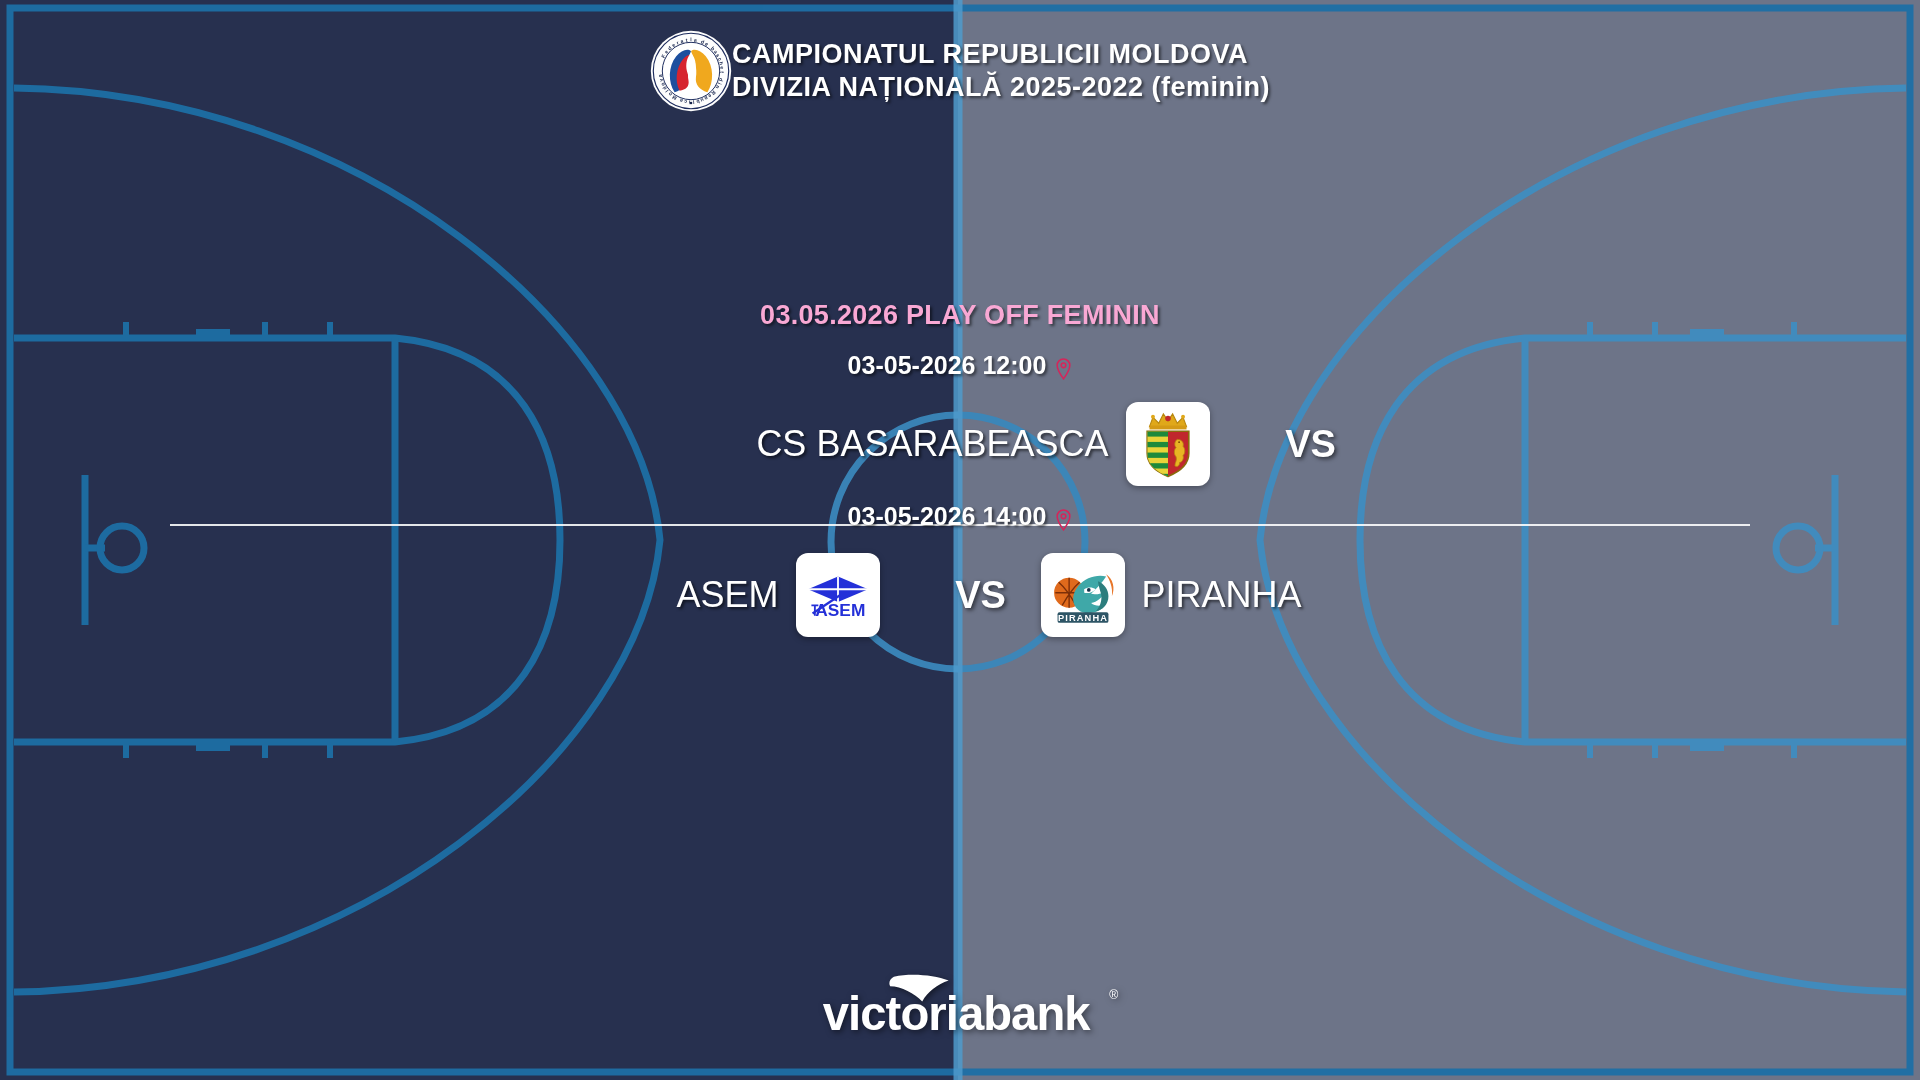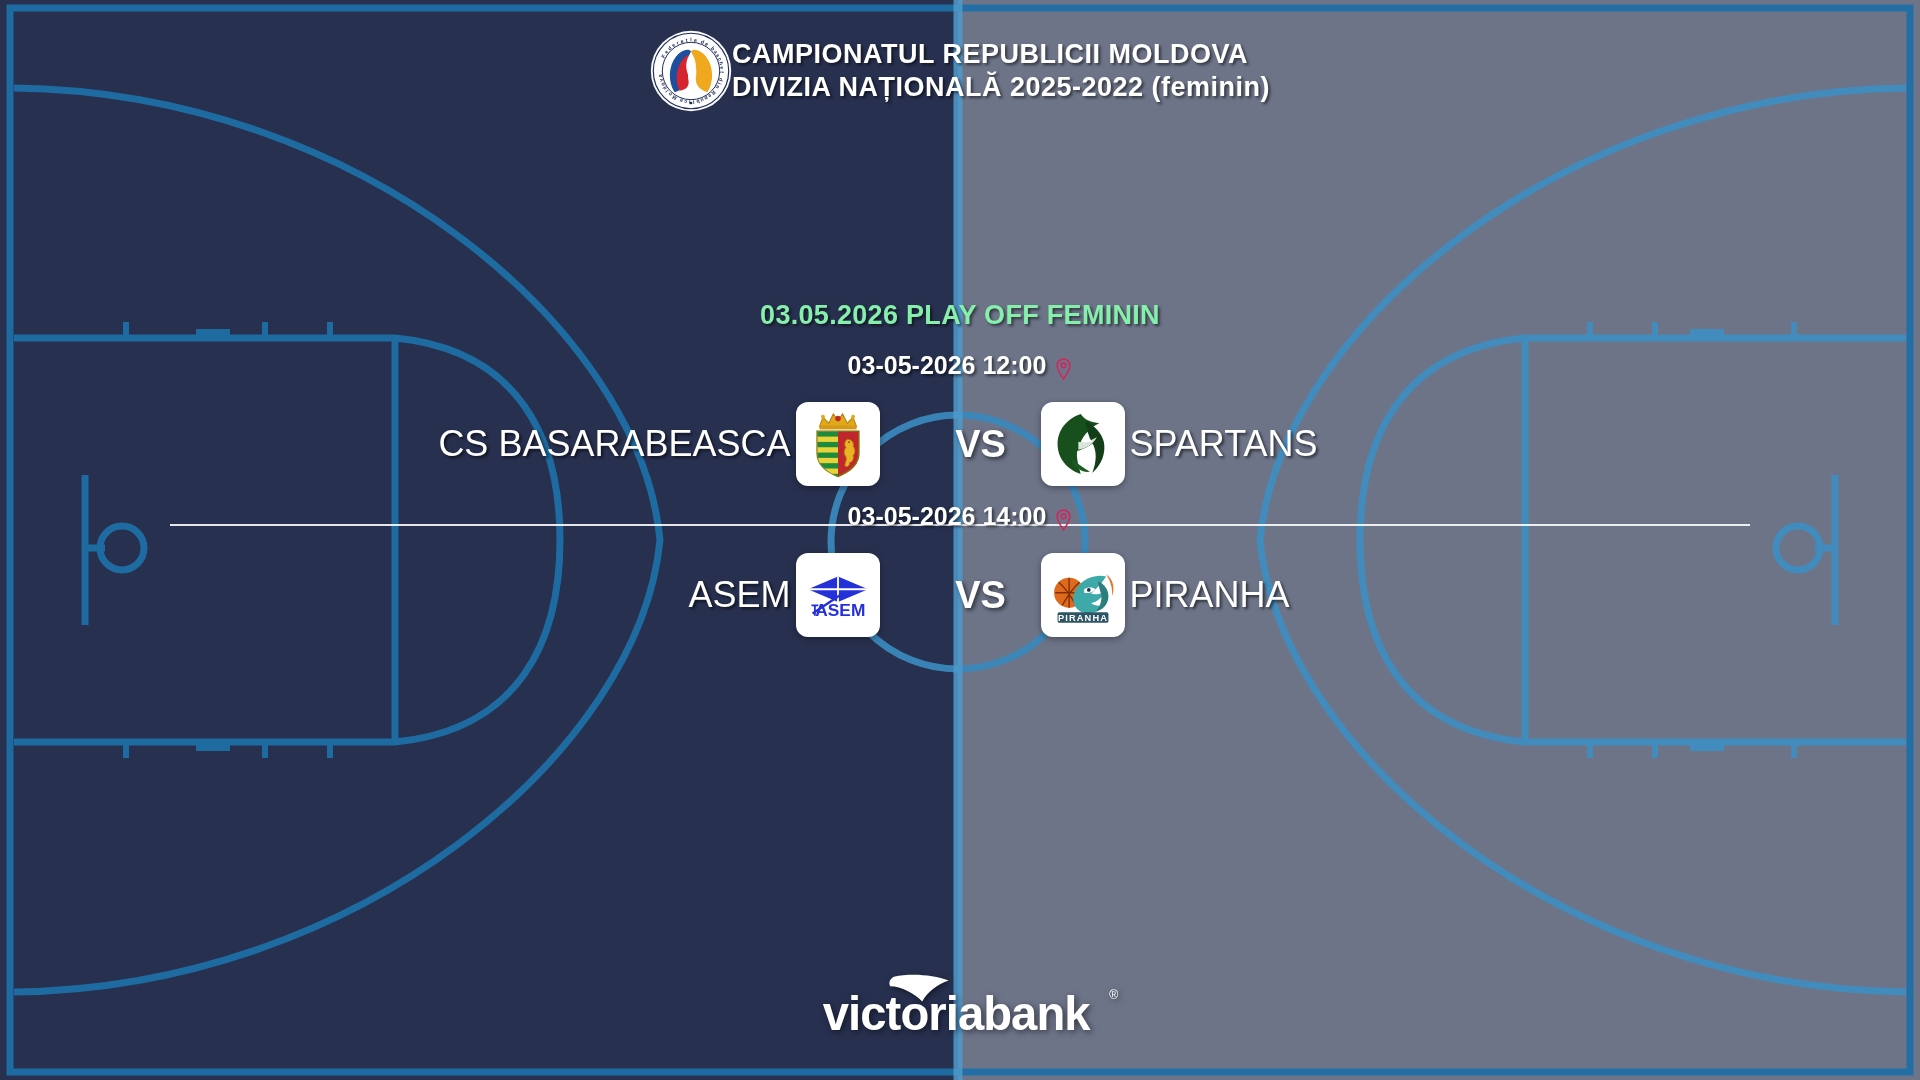--- a/index.html
+++ b/index.html
@@ -15,28 +15,28 @@
 
   
   #header{position:absolute;top:30px;left:0;width:1920px;display:flex;justify-content:center;
           align-items:center;}
   #fed-logo{width:82px;height:82px;flex:0 0 auto;}
   #title-block{color:#fff;text-shadow:2px 2px 3px rgba(0,0,0,.55);}
   .title-line{font-size:27px;font-weight:bold;letter-spacing:.5px;line-height:1.22;white-space:nowrap;}
 
   
   #matches{position:absolute;top:300px;left:0;width:1920px;}
-  .round-label{text-align:center;color:#86efac;font-size:27px;font-weight:bold;
+  .round-label{text-align:center;color:#f9a8d4;font-size:27px;font-weight:bold;
                text-shadow:2px 2px 3px rgba(0,0,0,.55);letter-spacing:.3px;margin-bottom:20px;}
   .match{position:relative;margin-top:8px;}
   .match-time{display:flex;justify-content:center;align-items:center;gap:9px;
               color:#fff;font-size:25px;font-weight:bold;text-shadow:2px 2px 3px rgba(0,0,0,.55);}
   .pin-icon{display:inline-block;width:17px;height:22px;position:relative;top:2px;}
   .match-row{display:flex;align-items:center;justify-content:center;margin-top:10px;height:108px;}
-  .side{display:flex;align-items:center;gap:5px;width:660px;}
+  .side{display:flex;align-items:center;gap:17px;width:660px;}
   .side.home{justify-content:flex-end;}
   .side.away{justify-content:flex-start;}
   .team-name{color:#fff;font-size:36px;text-shadow:2px 2px 3px rgba(0,0,0,.6);white-space:nowrap;}
   .crest{width:84px;height:84px;border-radius:12px;background:#fff;flex:0 0 auto;
          box-shadow:0 2px 6px rgba(0,0,0,.35);display:flex;align-items:center;justify-content:center;
          overflow:hidden;}
   .crest svg{width:74px;height:74px;display:block;}
   .vs{width:120px;text-align:center;color:#fff;font-size:38px;font-weight:bold;
       text-shadow:2px 2px 4px rgba(0,0,0,.6);flex:0 0 auto;padding-left:41px;}
 
@@ -210,31 +210,20 @@
                 <rect x="14" y="48.6" width="18" height="4.6" fill="#1d8a3c"></rect>
                 <rect x="14" y="57.8" width="18" height="4.6" fill="#1d8a3c"></rect>
 
                 <path d="M40 28 C44 28 46 31 45 34 C47 36 47 40 45 42 C46 45 44 48 42 48 C42 51 40 52 38 51 C38 48 40 46 39 43 C37 41 37 37 39 35 C37 33 38 29 40 28 Z" fill="#e8b423" stroke="#b8870f" stroke-width=".7"></path>
                 <circle cx="41.6" cy="30.4" r="0.8" fill="#7a4a00"></circle>
               </g>
             </svg>
           </span>
         </div>
         <div class="vs">VS</div>
-        <div class="side away">
-          <span class="crest">
-            <svg viewBox="0 0 64 64">
-              <path d="M30 6 C18 10 10 20 10 32 C10 44 18 54 30 58 C28 50 26 44 27 38 C33 36 40 33 44 28 C40 30 34 31 30 30 C33 24 38 18 46 14 C40 13 34 12 30 6 Z" fill="#17501d"></path>
-              <path d="M34 12 C42 16 48 22 50 30 C52 40 48 50 40 57 C44 47 44 38 40 31 C37 26 35 19 34 12 Z" fill="#123f17"></path>
-              <path d="M28 30 C33 31 40 29 44 26 C41 32 35 36 28 37 Z" fill="#ffffff" opacity=".85"></path>
-              <path d="M21 44 C26 48 32 52 38 56 C31 57 24 52 21 44 Z" fill="#1b5c22"></path>
-            </svg>
-          </span>
-          <span class="team-name">SPARTANS</span>
-        </div>
       </div>
     </div>
 
     <div class="match" style="margin-top:4px;">
       <div class="match-time">
         <span>03-05-2026 14:00</span>
         <span class="pin-icon">
           <svg viewBox="0 0 24 32" width="17" height="22">
             <path d="M12 1.5C6.8 1.5 2.8 5.5 2.8 10.6c0 6.6 8.1 18.3 9.2 19.8 1.1-1.5 9.2-13.2 9.2-19.8C21.2 5.5 17.2 1.5 12 1.5z" fill="none" stroke="#d6245a" stroke-width="2.2"></path>
             <circle cx="12" cy="10.6" r="3.4" fill="none" stroke="#d6245a" stroke-width="2.2"></circle>

